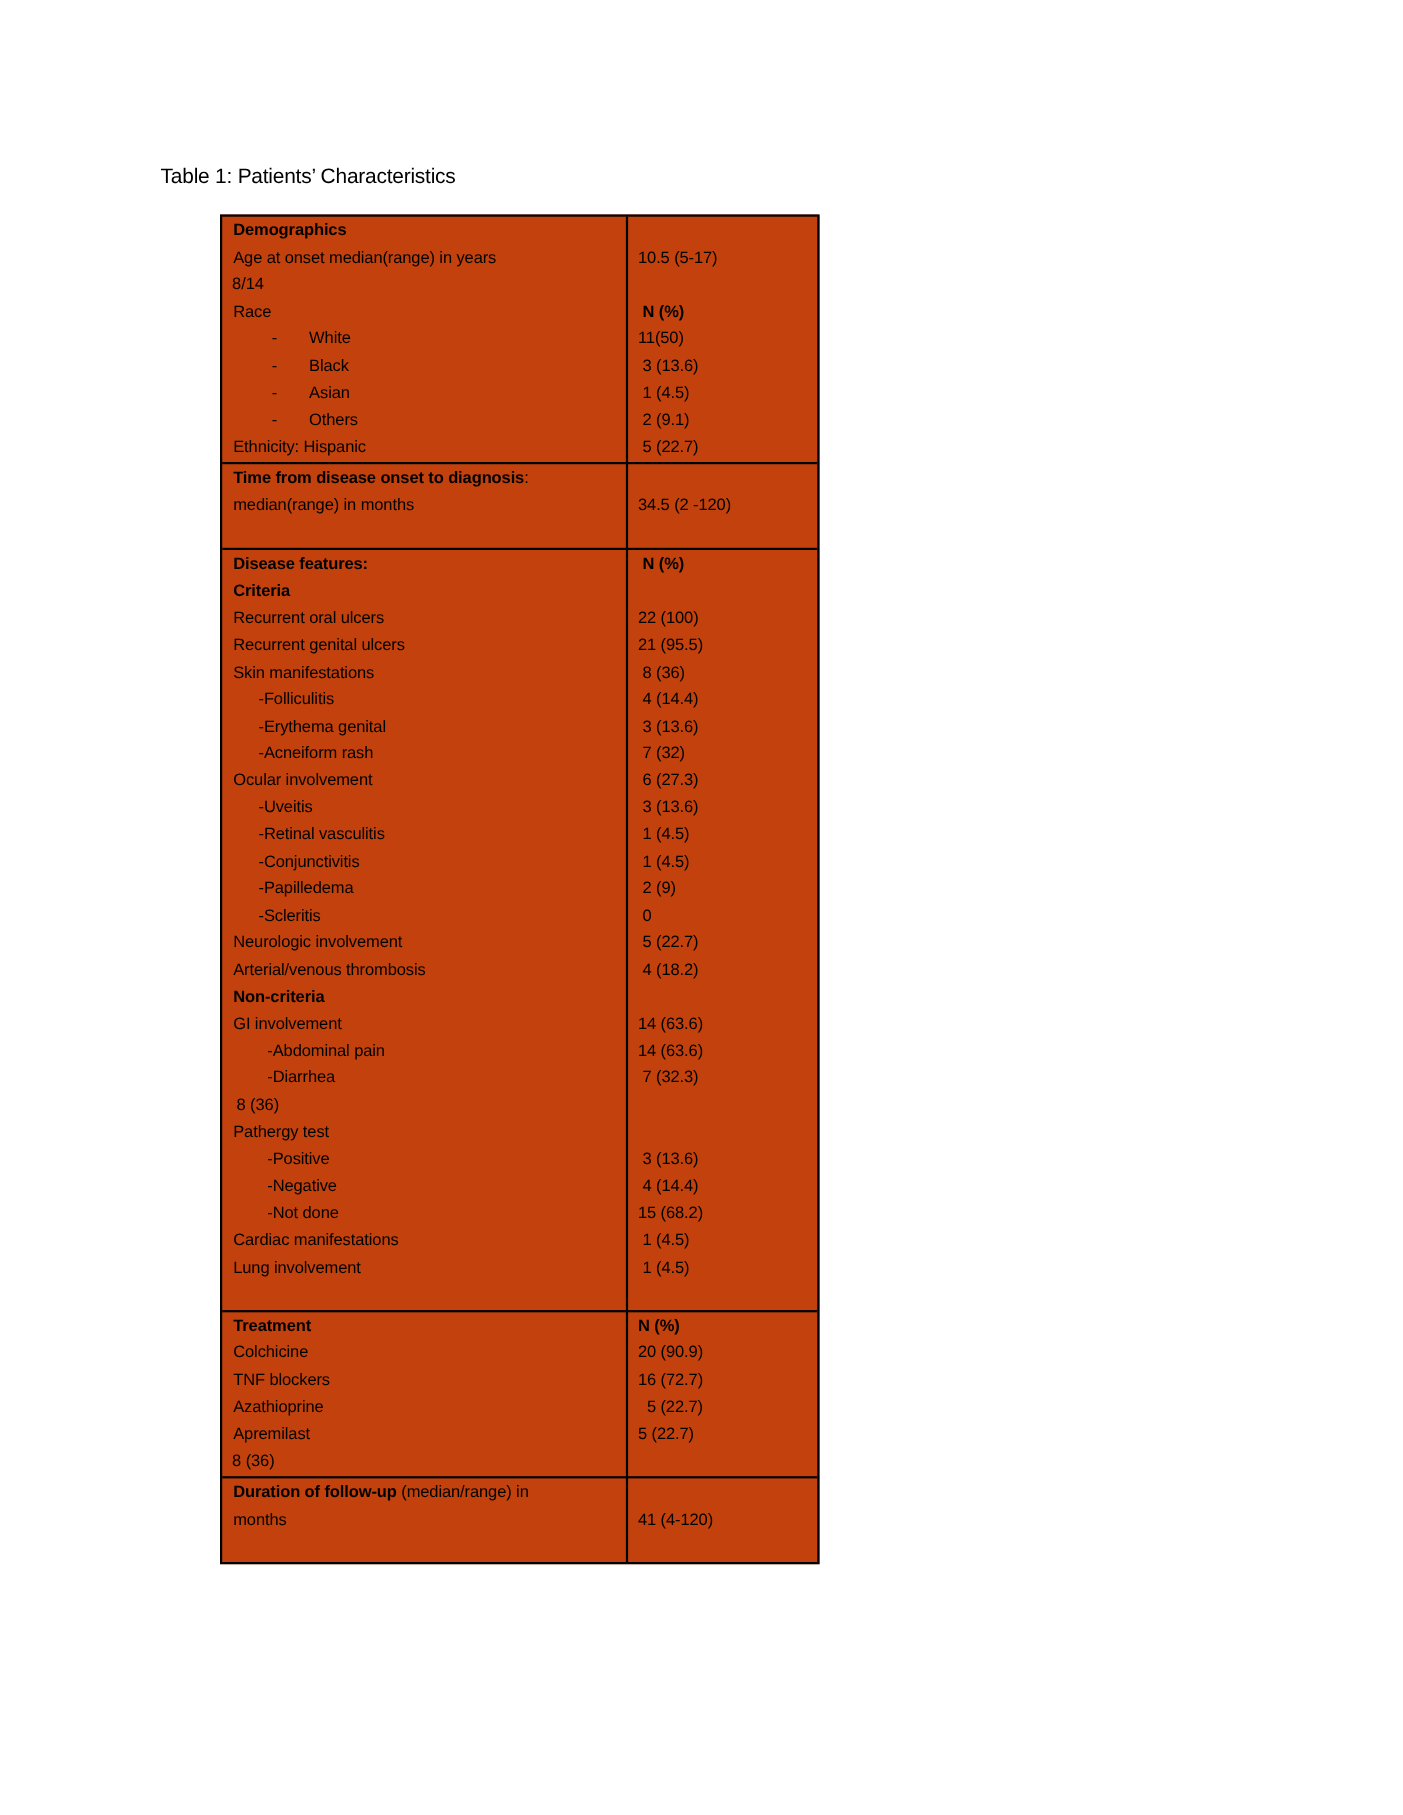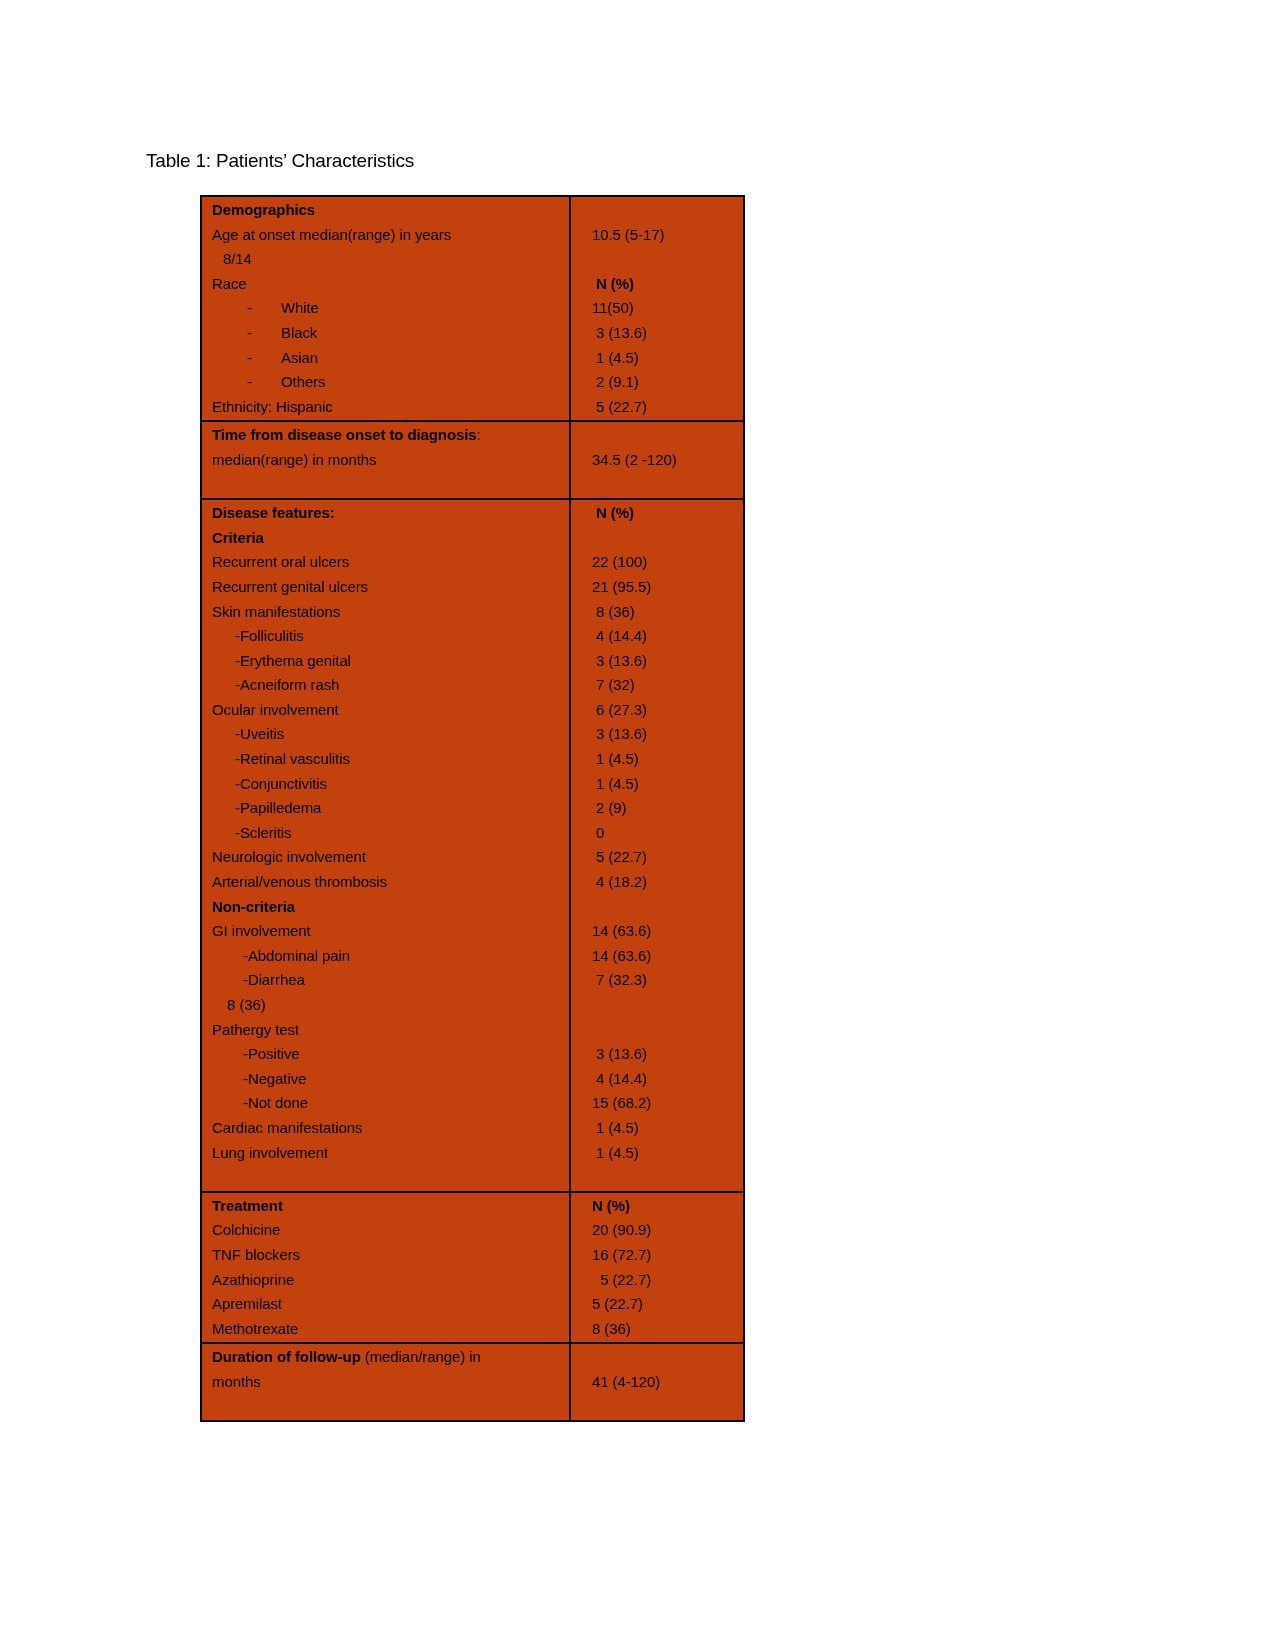--- a/index.html
+++ b/index.html
@@ -62,21 +62,21 @@
     box-sizing: border-box;
     overflow: hidden;
     white-space: pre;
   }
   .cell.label {
     width: 369px;
     padding-left: 10px;
   }
   .cell.value {
     flex: 1;
-    padding-left: 21px;
+    padding-left: 9px;
   }
   .cell.label.indent-list { padding-left: 45px; }
   .cell.label.indent-sub1 { padding-left: 33px; }
   .cell.label.indent-sub2 { padding-left: 41px; }
   .dash {
     display: inline-block;
     width: 34px;
   }
   .bold { font-weight: bold; }
 </style>
@@ -266,21 +266,20 @@
         </div>
         <div class="row">
           <div class="cell label">Azathioprine</div>
           <div class="cell value">  5 (22.7)</div>
         </div>
         <div class="row">
           <div class="cell label">Apremilast</div>
           <div class="cell value">5 (22.7)</div>
         </div>
         <div class="row">
-          <div class="cell label">Methotrexate</div>
           <div class="cell value">8 (36)</div>
         </div>
       </div>
       <div class="section">
         <div class="row">
           <div class="cell label"><span class="bold">Duration of follow-up</span><span> (median/range) in</span></div>
           <div class="cell value"></div>
         </div>
         <div class="row">
           <div class="cell label">months</div>

